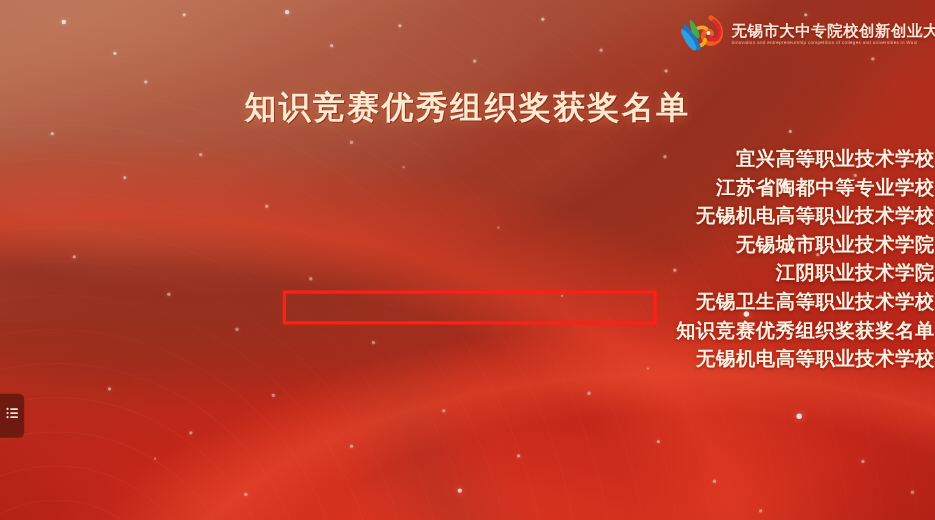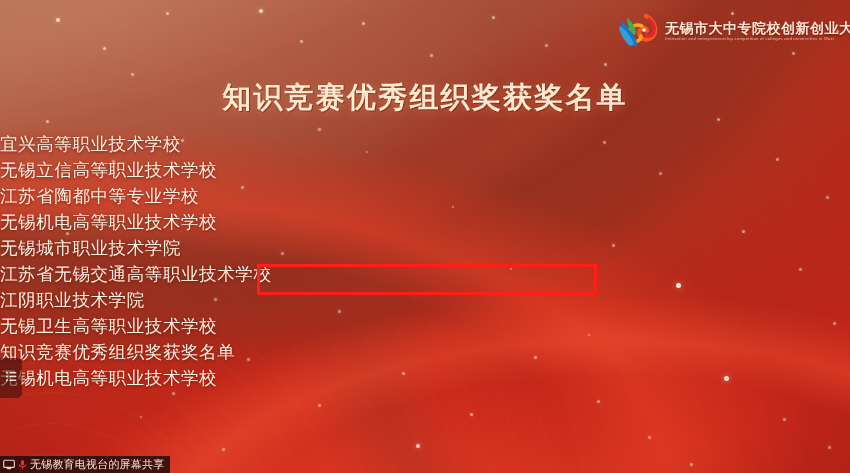--- a/index.html
+++ b/index.html
@@ -96,22 +96,23 @@
       0 0 1px rgba(120,22,10,.9),
       1px 1px 0 rgba(122,26,12,.55),
       0 2px 10px rgba(255,180,120,.30);
     z-index:5;
   }
 
   
   .list{
     position:absolute;left:0;right:0;top:131px;
     display:flex;flex-direction:column;
-    align-items:flex-start;
+    align-items:flex-end;
     z-index:5;
+    font-weight:bold;
   }
   .row{
     height:26px;line-height:26px;
     font-size:17.5px;
     letter-spacing:.6px;
     color:#fdf0e0;
     text-shadow:0 1px 3px rgba(104,18,8,.72);
     white-space:nowrap;
   }
 
@@ -265,25 +266,23 @@
     <span class="logo-text">
       <span class="logo-cn">无锡市大中专院校创新创业大赛</span>
       <span class="logo-en">Innovation and entrepreneurship competition of colleges and universities in Wuxi</span>
     </span>
   </div>
 
   <div class="title">知识竞赛优秀组织奖获奖名单</div>
 
   <div class="list" id="awardee-list">
       <div class="row">宜兴高等职业技术学校</div>
-      <div class="row">无锡立信高等职业技术学校</div>
       <div class="row">江苏省陶都中等专业学校</div>
       <div class="row">无锡机电高等职业技术学校</div>
       <div class="row">无锡城市职业技术学院</div>
-      <div class="row">江苏省无锡交通高等职业技术学校</div>
       <div class="row">江阴职业技术学院</div>
       <div class="row">无锡卫生高等职业技术学校</div>
       <div class="row">知识竞赛优秀组织奖获奖名单</div>
       <div class="row">无锡机电高等职业技术学校</div>
     </div>
 
   <div class="highlight-box"></div>
 
   <div class="panel-tab">
     <span>
@@ -291,30 +290,14 @@
         <circle cx="2" cy="3" r="1.1" fill="#f0ddd2"></circle>
         <rect x="4.6" y="2.2" width="7.6" height="1.7" rx=".7" fill="#f0ddd2"></rect>
         <circle cx="2" cy="7" r="1.1" fill="#f0ddd2"></circle>
         <rect x="4.6" y="6.2" width="7.6" height="1.7" rx=".7" fill="#f0ddd2"></rect>
         <circle cx="2" cy="11" r="1.1" fill="#f0ddd2"></circle>
         <rect x="4.6" y="10.2" width="7.6" height="1.7" rx=".7" fill="#f0ddd2"></rect>
       </svg>
     </span>
   </div>
 
-  <div class="share-bar">
-    <span class="share-ic">
-      <svg viewBox="0 0 14 12" width="12" height="11" aria-hidden="true">
-        <rect x=".8" y="1" width="12.4" height="8.4" rx="1.1" fill="none" stroke="#e9d6ca" stroke-width="1.3"></rect>
-        <rect x="4.4" y="10.2" width="5.2" height="1.2" rx=".5" fill="#e9d6ca"></rect>
-      </svg>
-    </span>
-    <span class="share-ic">
-      <svg viewBox="0 0 10 12" width="9" height="11" aria-hidden="true">
-        <rect x="3.3" y="1" width="3.4" height="6.2" rx="1.7" fill="#e8342c"></rect>
-        <path d="M1.6 6.4 C1.6 9.2, 8.4 9.2, 8.4 6.4" fill="none" stroke="#e8342c" stroke-width="1.25" stroke-linecap="round"></path>
-        <rect x="4.4" y="8.6" width="1.3" height="2.5" rx=".6" fill="#e8342c"></rect>
-      </svg>
-    </span>
-    <span class="share-label">无锡教育电视台的屏幕共享</span>
-  </div>
 
 </div>
 
 </body></html>

